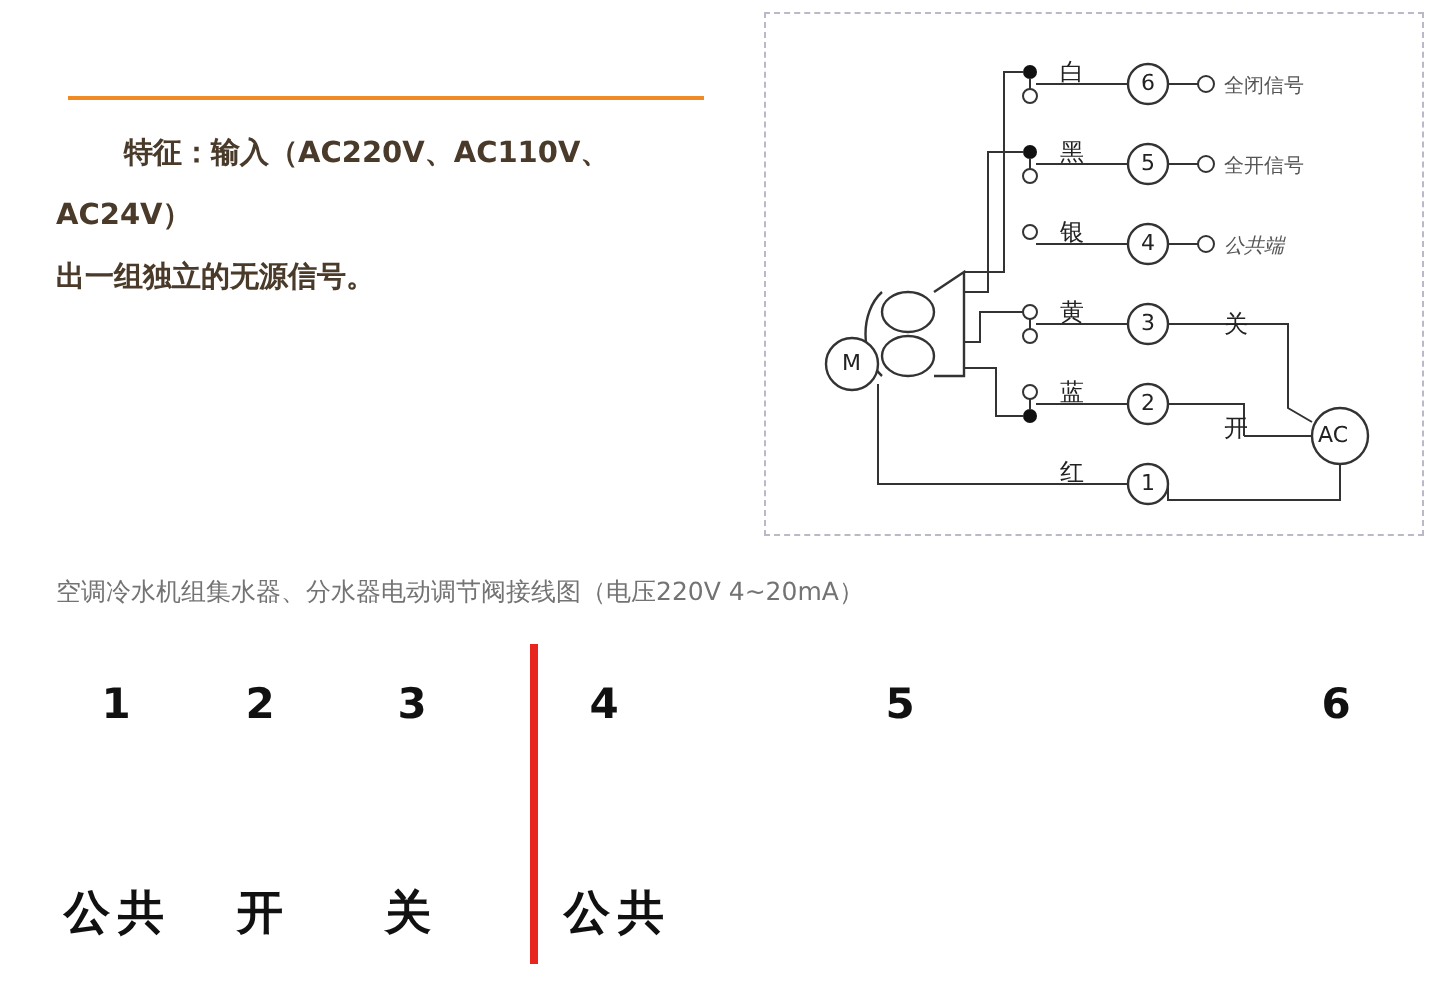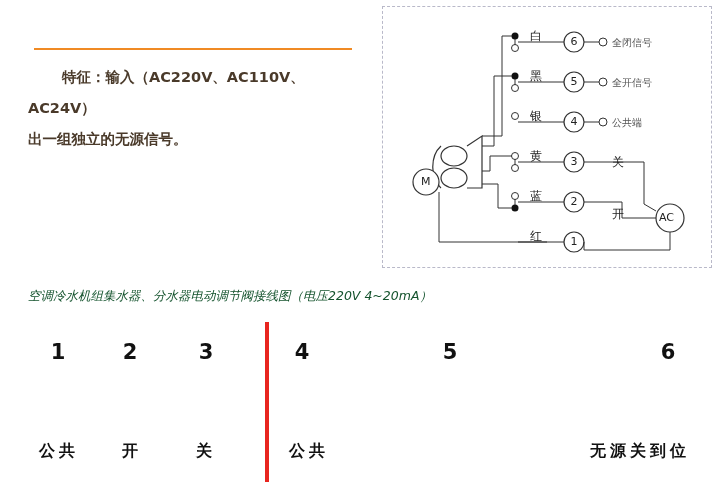--- a/index.html
+++ b/index.html
@@ -95,23 +95,22 @@
     font-size: 11px;
     color: #222;
   }
 
   
   #caption {
     position: absolute;
     left: 28px;
     top: 288px;
     font-size: 12.5px;
-    color: #14532d;
-    white-space: nowrap;
-    font-style: italic;
+    color: #737373;
+    white-space: nowrap;
   }
 
   
   #bottom {
     position: absolute;
     left: 0;
     top: 318px;
     width: 724px;
     height: 181px;
   }
@@ -127,21 +126,21 @@
     position: absolute;
     top: 22px;
     font-size: 21px;
     font-weight: bold;
     color: #111;
     text-align: center;
   }
   .blabel {
     position: absolute;
     top: 123px;
-    font-size: 16px;
+    font-size: 23px;
     font-weight: bold;
     color: #111;
     text-align: center;
     white-space: nowrap;
     letter-spacing: 4px;
   }
 </style>
 </head>
 <body>
 
@@ -232,35 +231,34 @@
 
   <div class="term-label" style="left:148px; top:22px;">白</div>
   <div class="term-label" style="left:148px; top:62px;">黑</div>
   <div class="term-label" style="left:148px; top:102px;">银</div>
   <div class="term-label" style="left:148px; top:142px;">黄</div>
   <div class="term-label" style="left:148px; top:182px;">蓝</div>
   <div class="term-label" style="left:148px; top:222px;">红</div>
 
   <div class="right-label" style="left:230px; top:30px;">全闭信号</div>
   <div class="right-label" style="left:230px; top:70px;text-align:right;">全开信号</div>
-  <div class="right-label" style="left:230px; top:110px;">公共端</div>
+  <div class="right-label" style="left:230px; top:110px;font-style:italic;">公共端</div>
   <div class="open-close-label" style="left:230px; top:148px;">关</div>
   <div class="open-close-label" style="left:230px; top:200px;">开</div>
 </div>
 
 <div id="caption">空调冷水机组集水器、分水器电动调节阀接线图（电压220V  4~20mA）</div>
 
 <div id="bottom">
   <div id="red-divider"></div>
 
   <div class="bnum" style="left:38px;  width:40px;">1</div>
   <div class="bnum" style="left:110px; width:40px;">2</div>
   <div class="bnum" style="left:186px; width:40px;">3</div>
   <div class="bnum" style="left:282px; width:40px;">4</div>
   <div class="bnum" style="left:430px; width:40px;">5</div>
   <div class="bnum" style="left:648px; width:40px;">6</div>
 
   <div class="blabel" style="left:28px;  width:62px;">公共</div>
   <div class="blabel" style="left:116px; width:32px;">开</div>
   <div class="blabel" style="left:190px; width:32px;">关</div>
   <div class="blabel" style="left:278px; width:62px;">公共</div>
-  <div class="blabel" style="left:570px; width:140px;">无源关到位</div>
 </div>
 
 </body></html>

